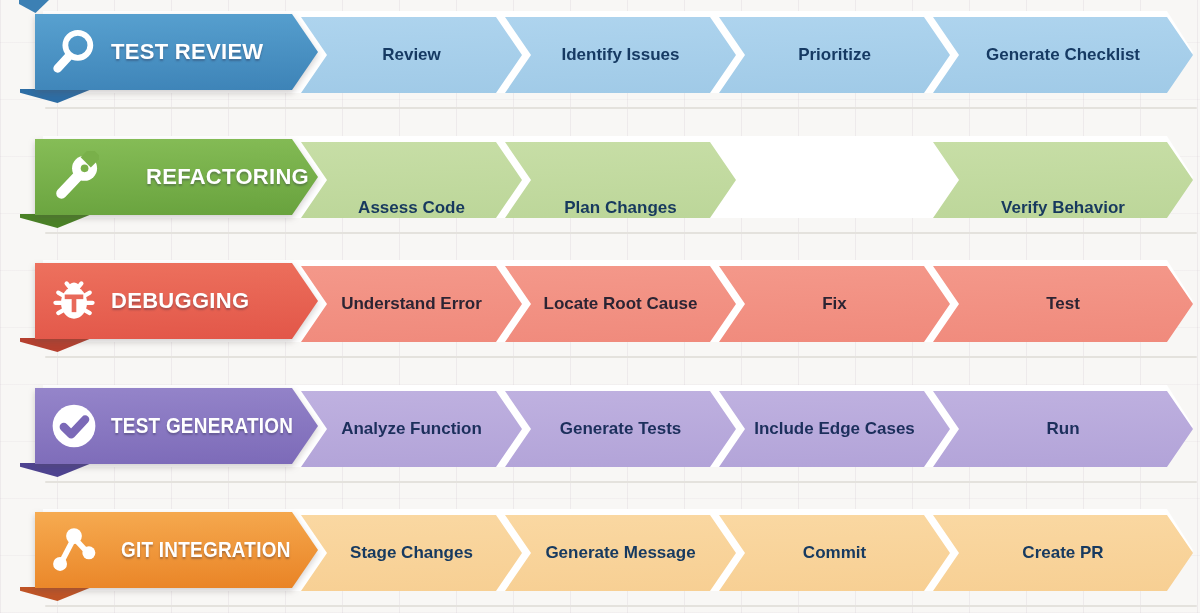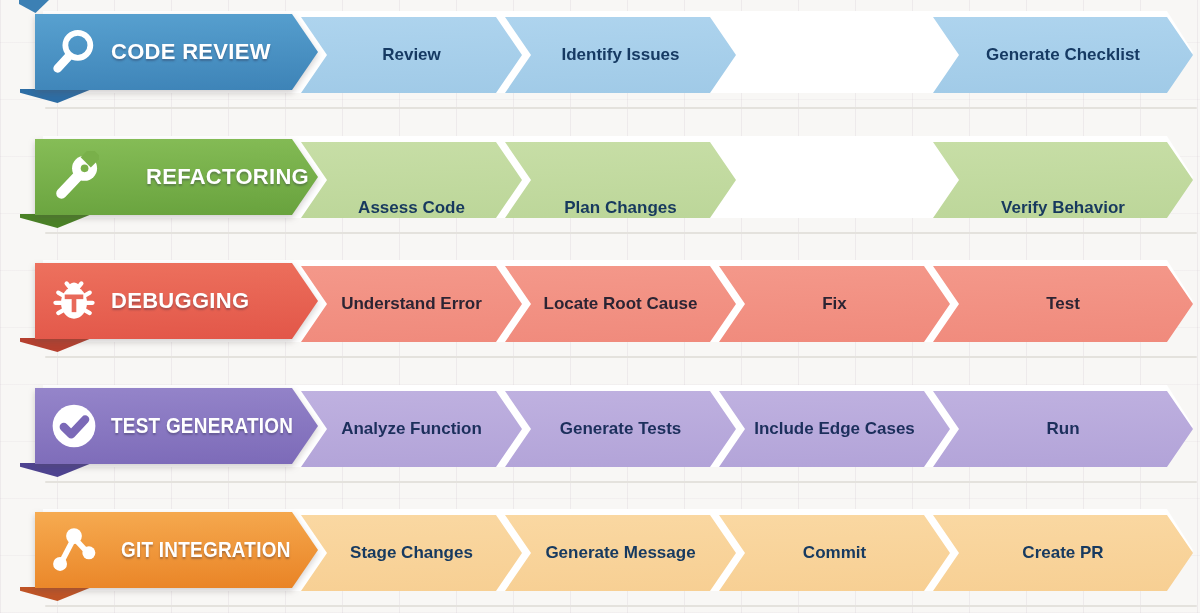--- a/index.html
+++ b/index.html
@@ -82,28 +82,31 @@
     <div class="top-wedge"></div>
     <div class="fold"></div>
     <div class="hdr-wrap">
       <div class="hdr">
         <span class="icon">
           <svg width="50" height="52" viewBox="0 0 52 52">
             <circle cx="30" cy="19" r="13" fill="none" stroke="#fff" stroke-width="6"></circle>
             <line x1="20" y1="31" x2="9" y2="43" stroke="#fff" stroke-width="9" stroke-linecap="round"></line>
           </svg>
         </span>
-        <span class="hdr-label">CODE REVIEW</span>
+        <span class="hdr-label">TEST REVIEW</span>
       </div>
     </div>
     <div class="step s1">
         <span>Review</span>
       </div>
     <div class="step s2">
         <span>Identify Issues</span>
+      </div>
+    <div class="step s3">
+        <span>Prioritize</span>
       </div>
     <div class="step s4">
         <span>Generate Checklist</span>
       </div>
   </div>
 
   <div class="row row-1" style="top:139px">
     <div class="rule"></div>
     <div class="ribbon-under"></div>
     <div class="fold"></div>

